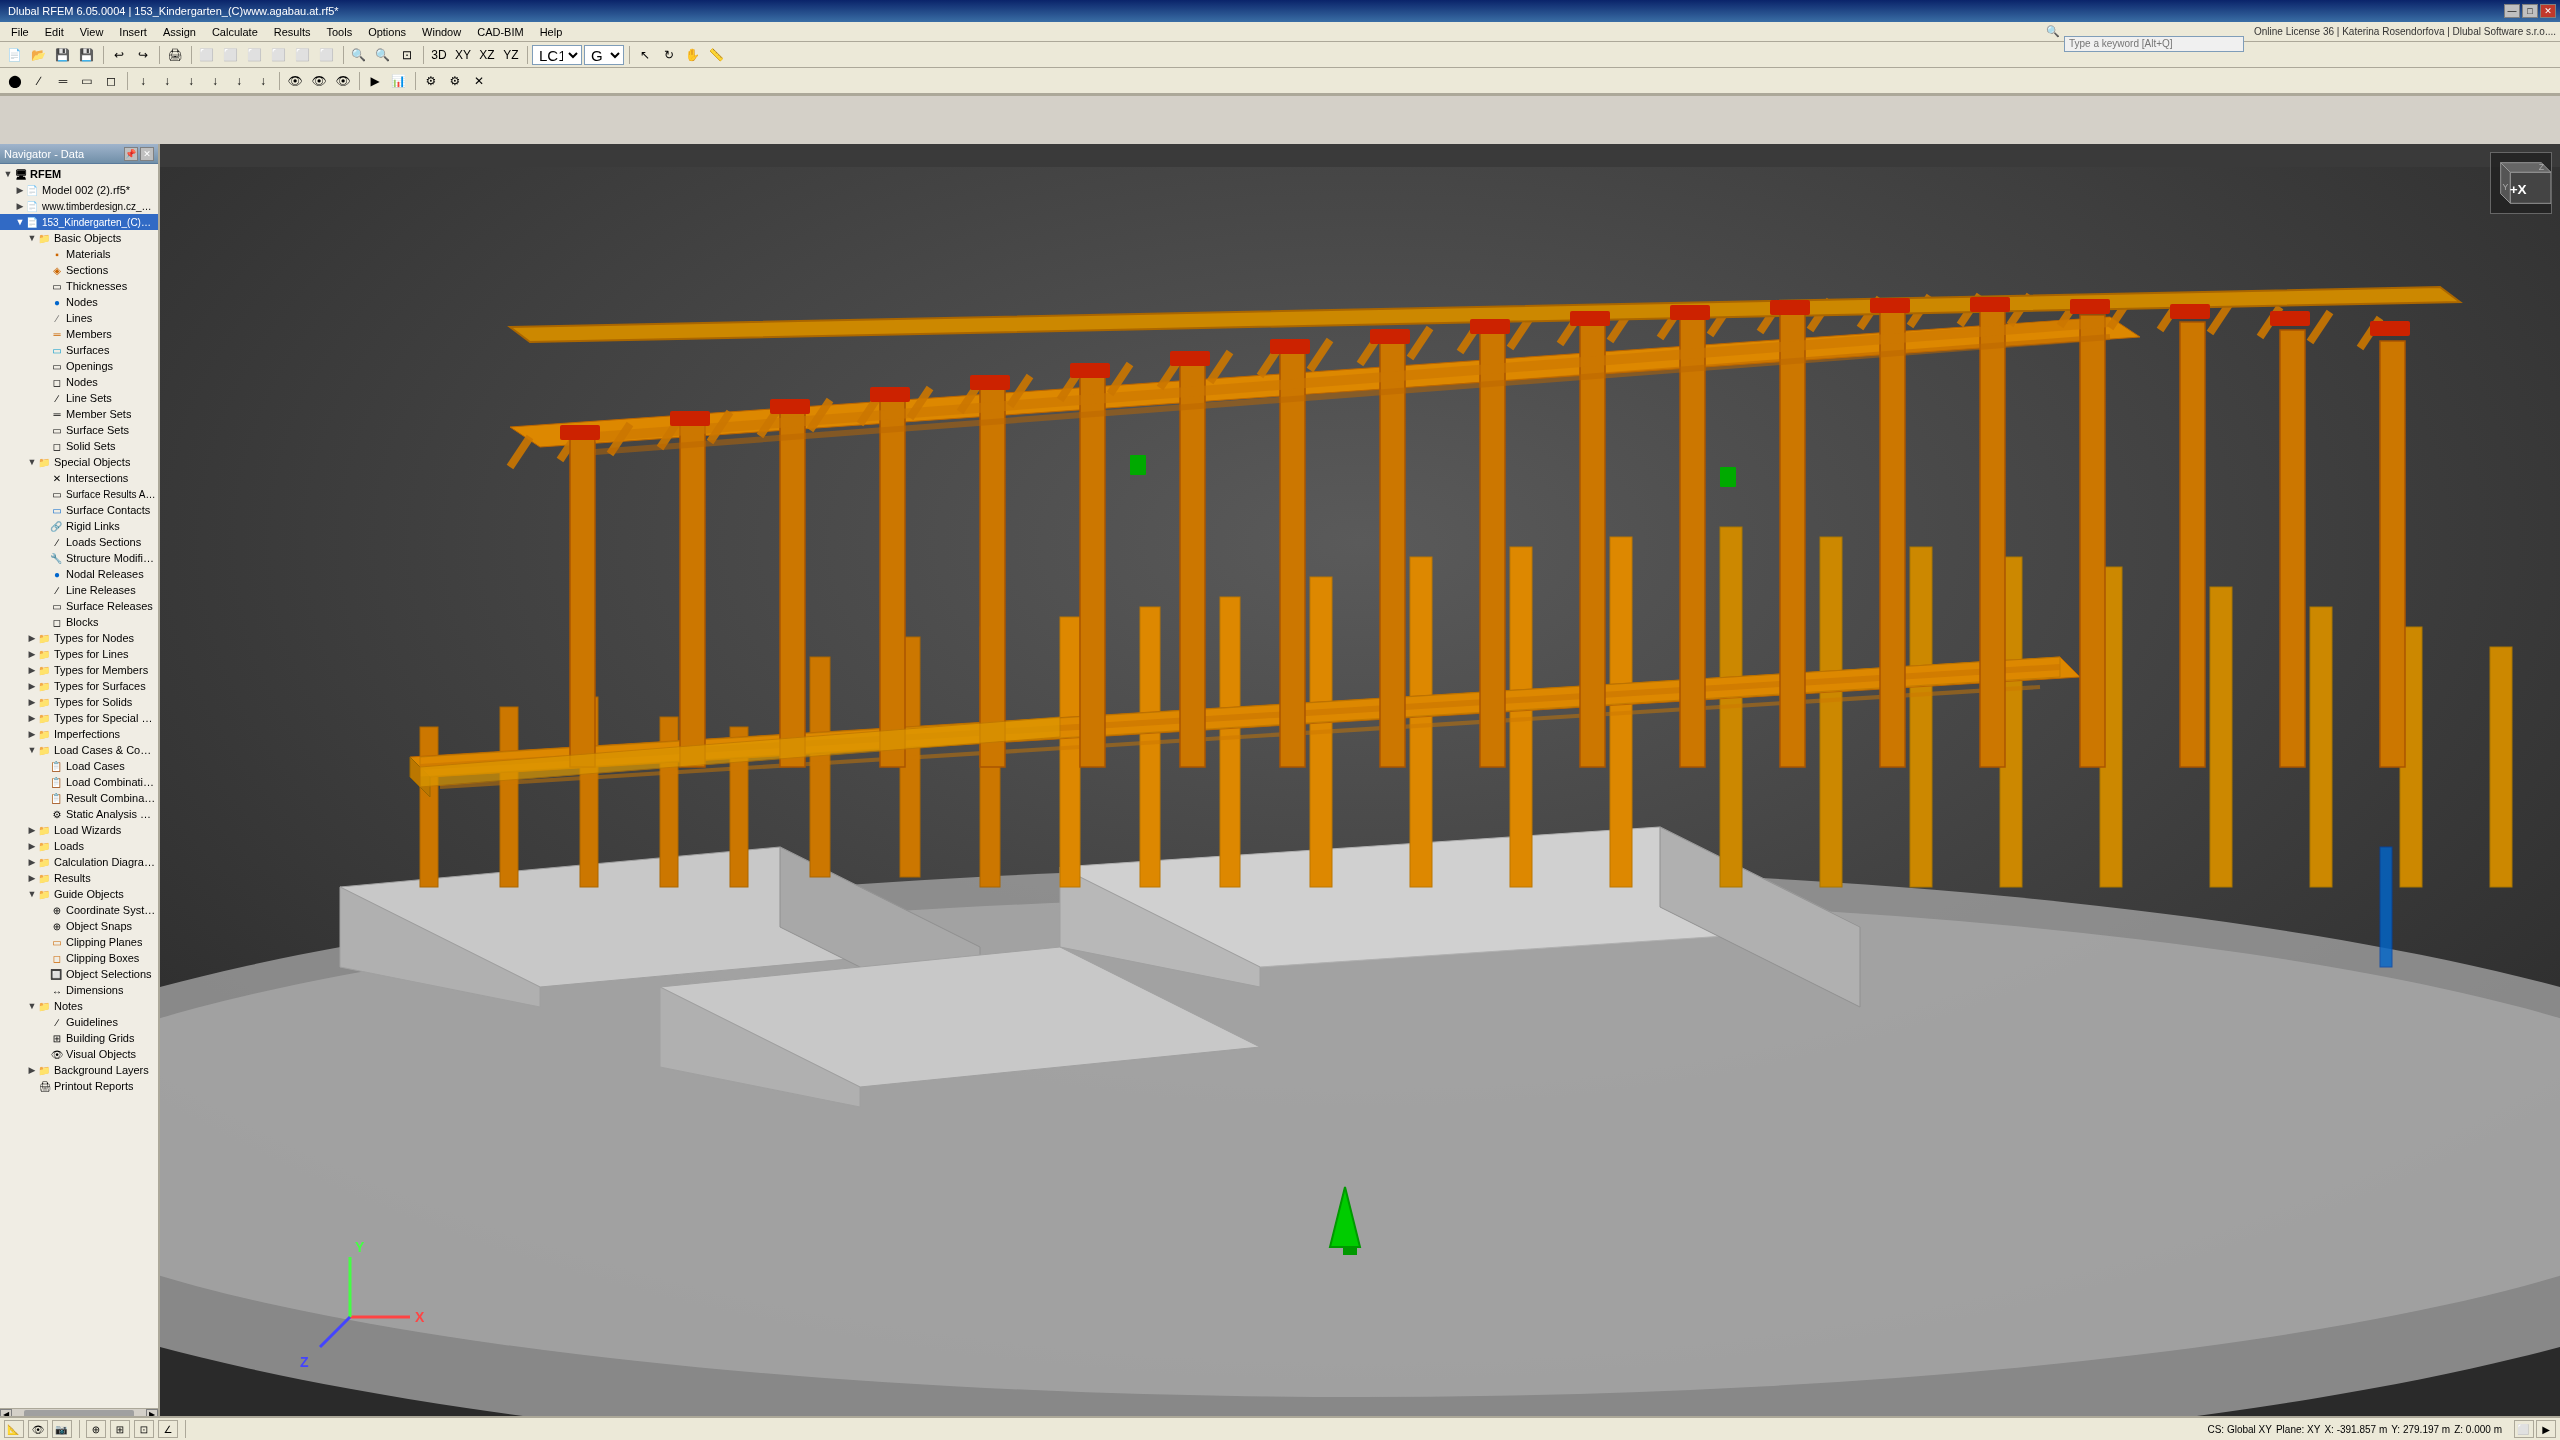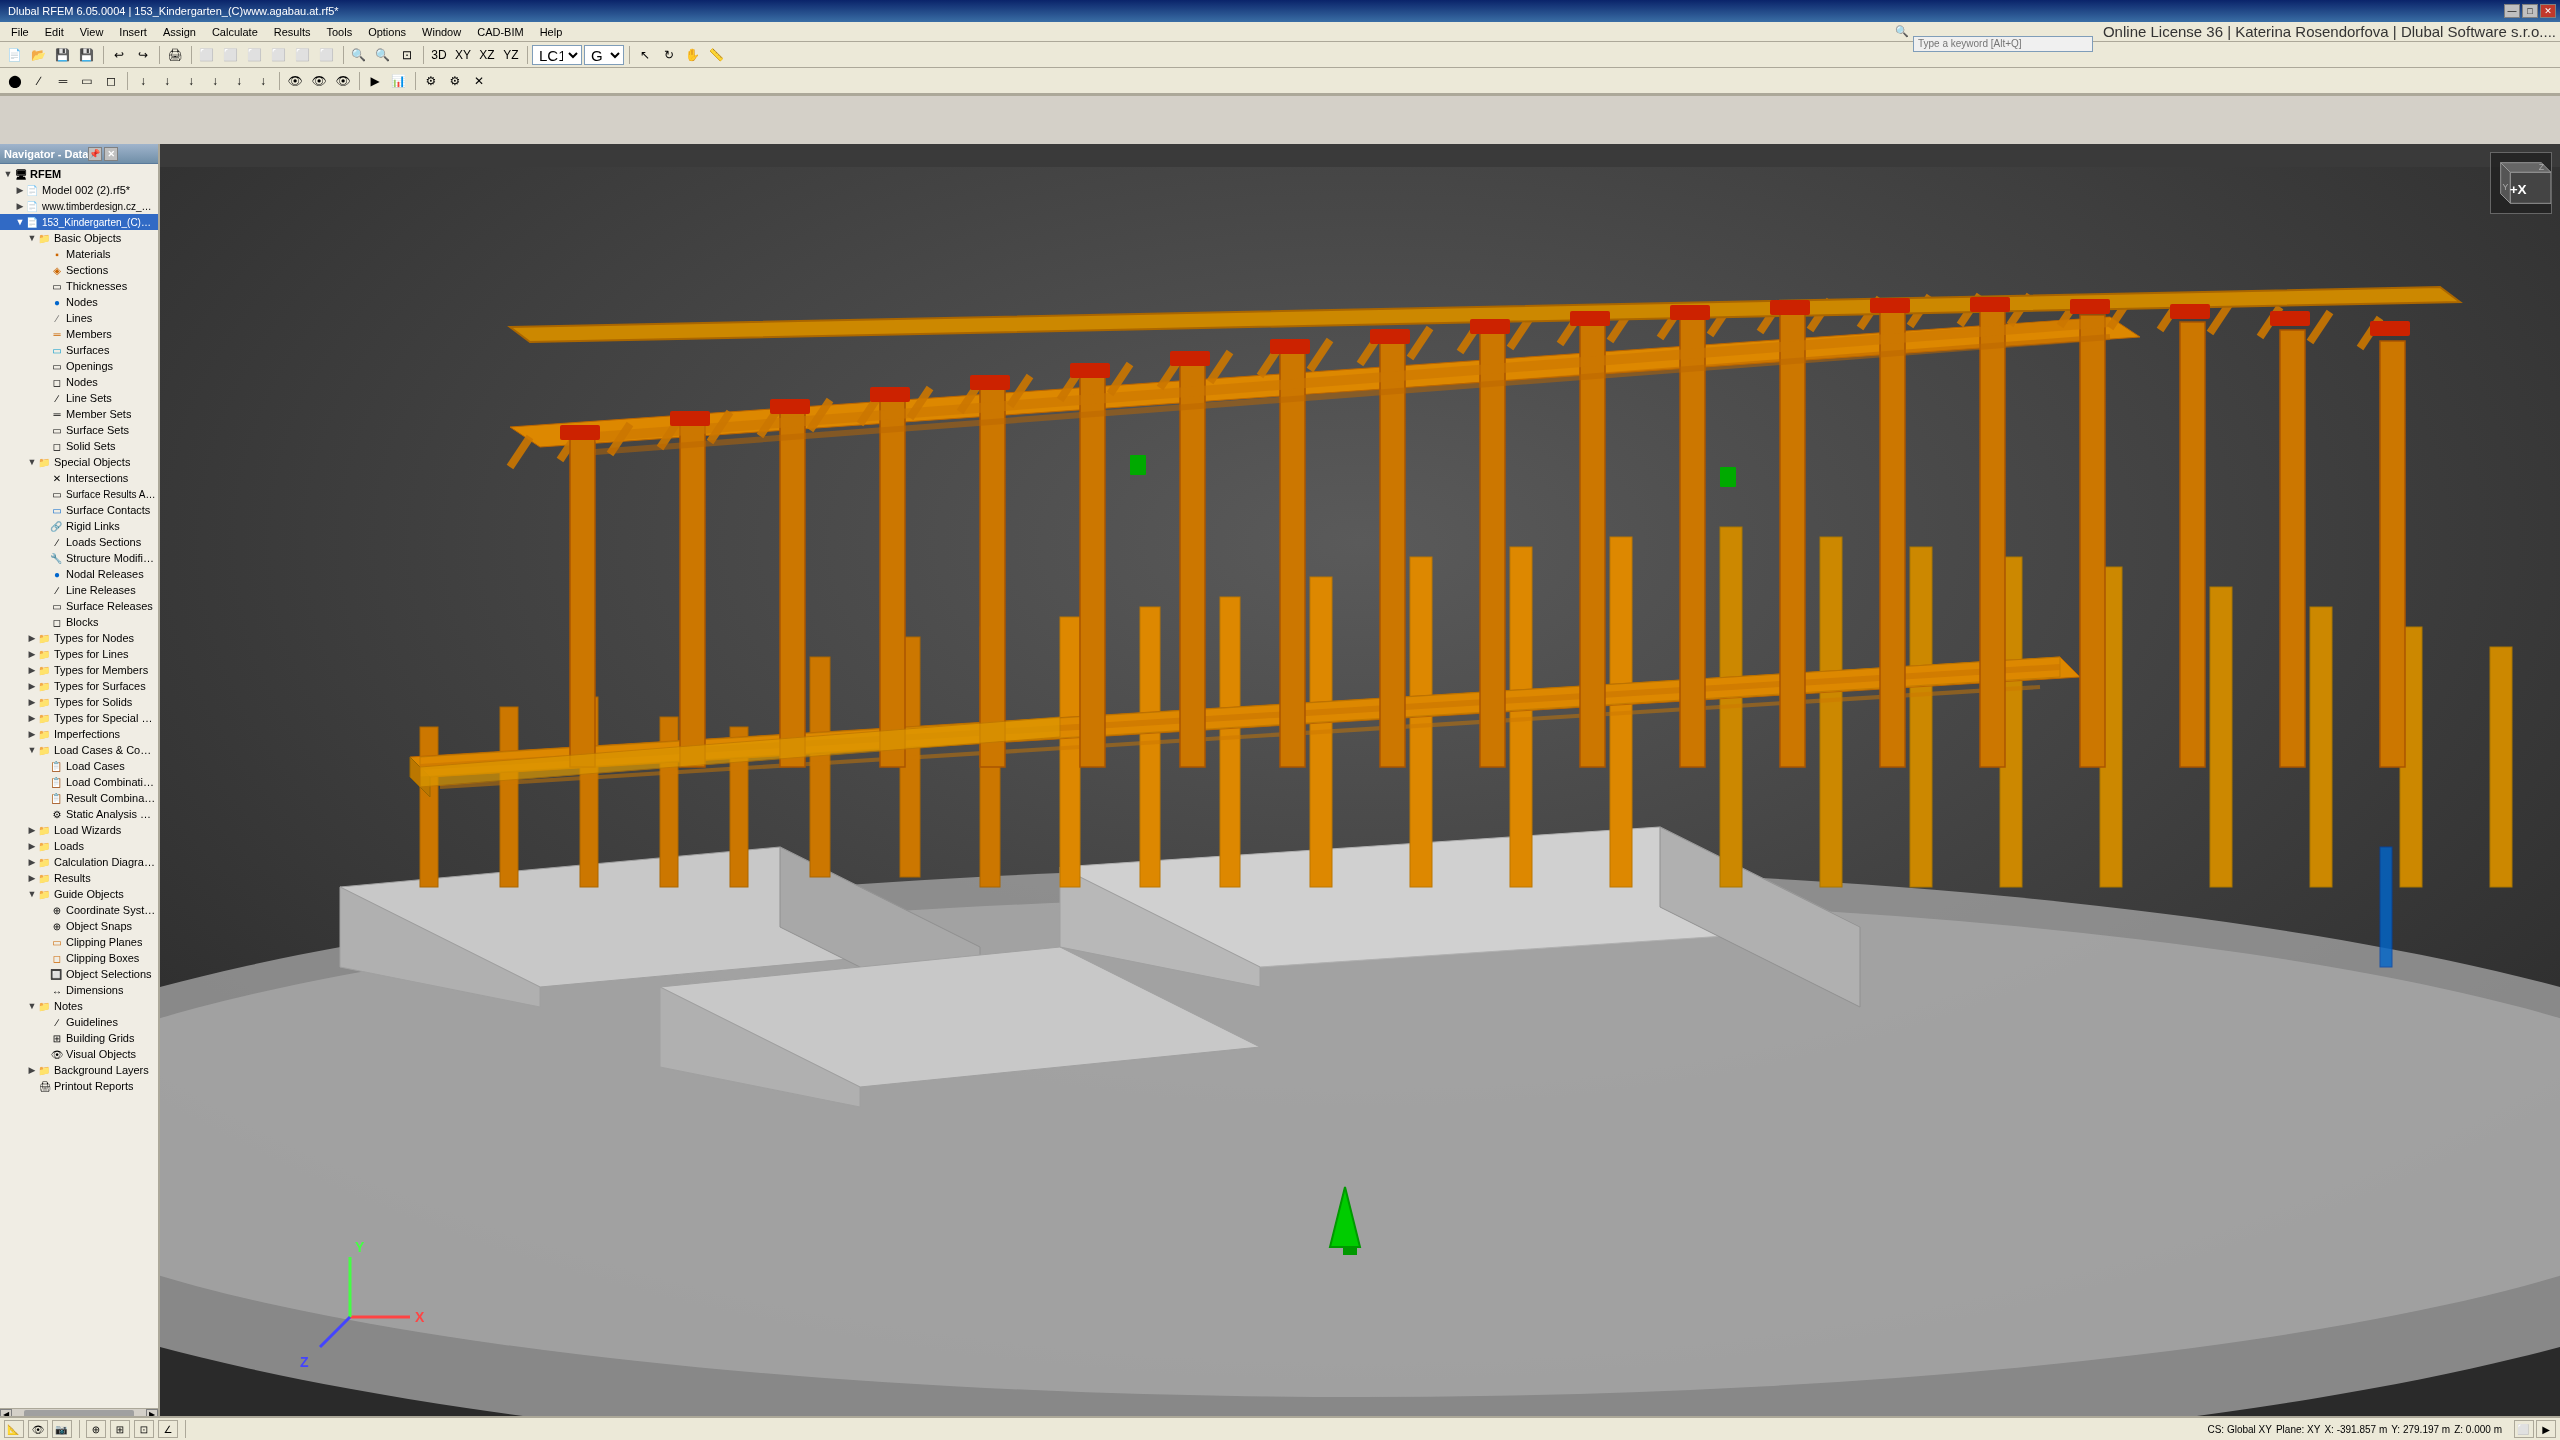--- a/index.html
+++ b/index.html
@@ -93,24 +93,25 @@
       border-right: 2px solid #aca899;
       display: flex;
       flex-direction: column;
       overflow: hidden;
     }
     #navigator-header {
       height: 20px;
       background: linear-gradient(to bottom, #a0b4cc, #708fa8);
       display: flex;
       align-items: center;
+      justify-content: space-between;
       padding: 0 4px;
       color: white;
       font-size: 11px;
-      font-weight: bold;
+      font-weight: normal;
       border-bottom: 1px solid #5a7a9a;
     }
     #navigator-header-btns { display: flex; gap: 2px; }
     .nav-hdr-btn {
       width: 14px; height: 14px;
       background: #c0c0c0; border: 1px solid #808080;
       font-size: 9px; cursor: pointer;
       display: flex; align-items: center; justify-content: center;
     }
     #nav-tree {
@@ -248,21 +249,21 @@
   <div class="menu-item">Tools</div>
   <div class="menu-item">Options</div>
   <div class="menu-item">Window</div>
   <div class="menu-item">CAD-BIM</div>
   <div class="menu-item">Help</div>
 
   <div style="margin-left: auto; display:flex; align-items:center; gap:4px;">
     <span style="font-size:11px;">🔍</span>
     <input type="text" id="search-input" style="width: 180px; height: 16px; font-size: 10px; border: 1px solid rgb(127, 157, 185); padding: 0px 4px;" placeholder="Type a keyword [Alt+Q]">
   </div>
-  <div style="margin-left:8px; font-size:15px; color:#333;">Online License 36 | Katerina Rosendorfova | Dlubal Software s.r.o....</div>
+  <div style="margin-left:8px; font-size:10px; color:#333;">Online License 36 | Katerina Rosendorfova | Dlubal Software s.r.o....</div>
 </div>
 
 <div id="toolbars">
   <div class="toolbar-row">
 
     <div class="tb-btn" title="New">📄</div>
     <div class="tb-btn" title="Open">📂</div>
     <div class="tb-btn" title="Save">💾</div>
     <div class="tb-btn" title="Save All">💾</div>
     <div class="tb-separator"></div>

